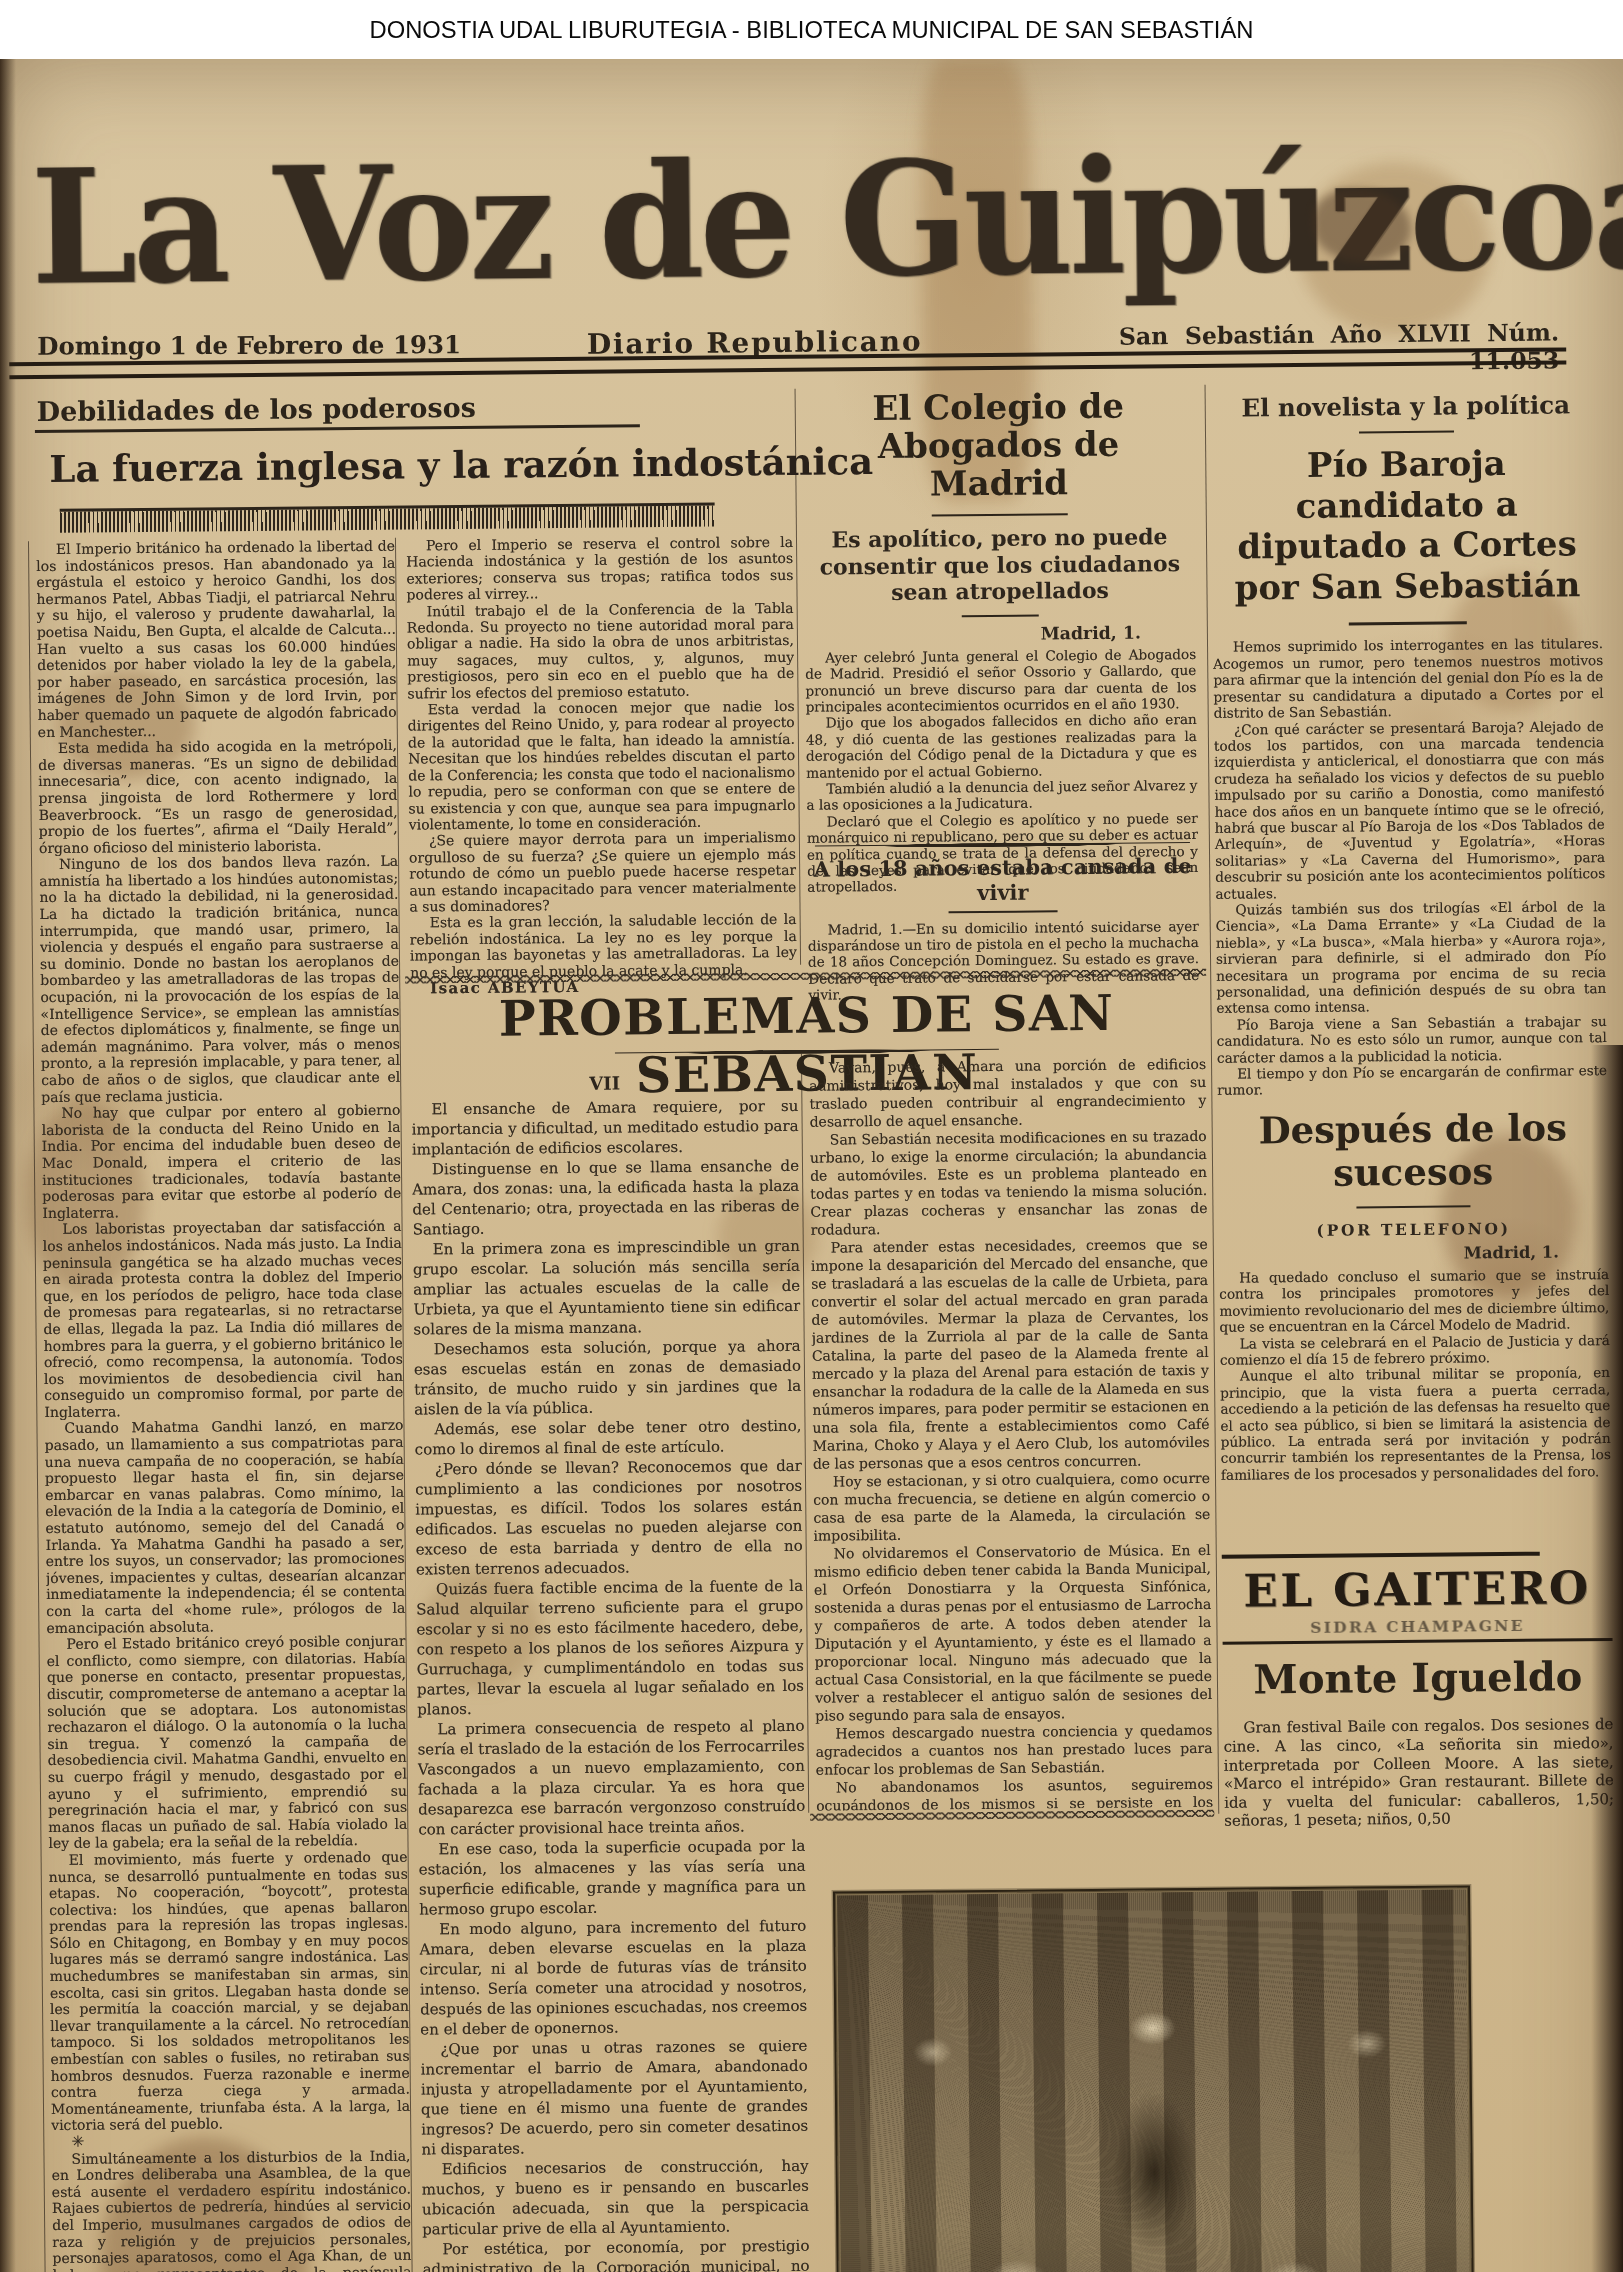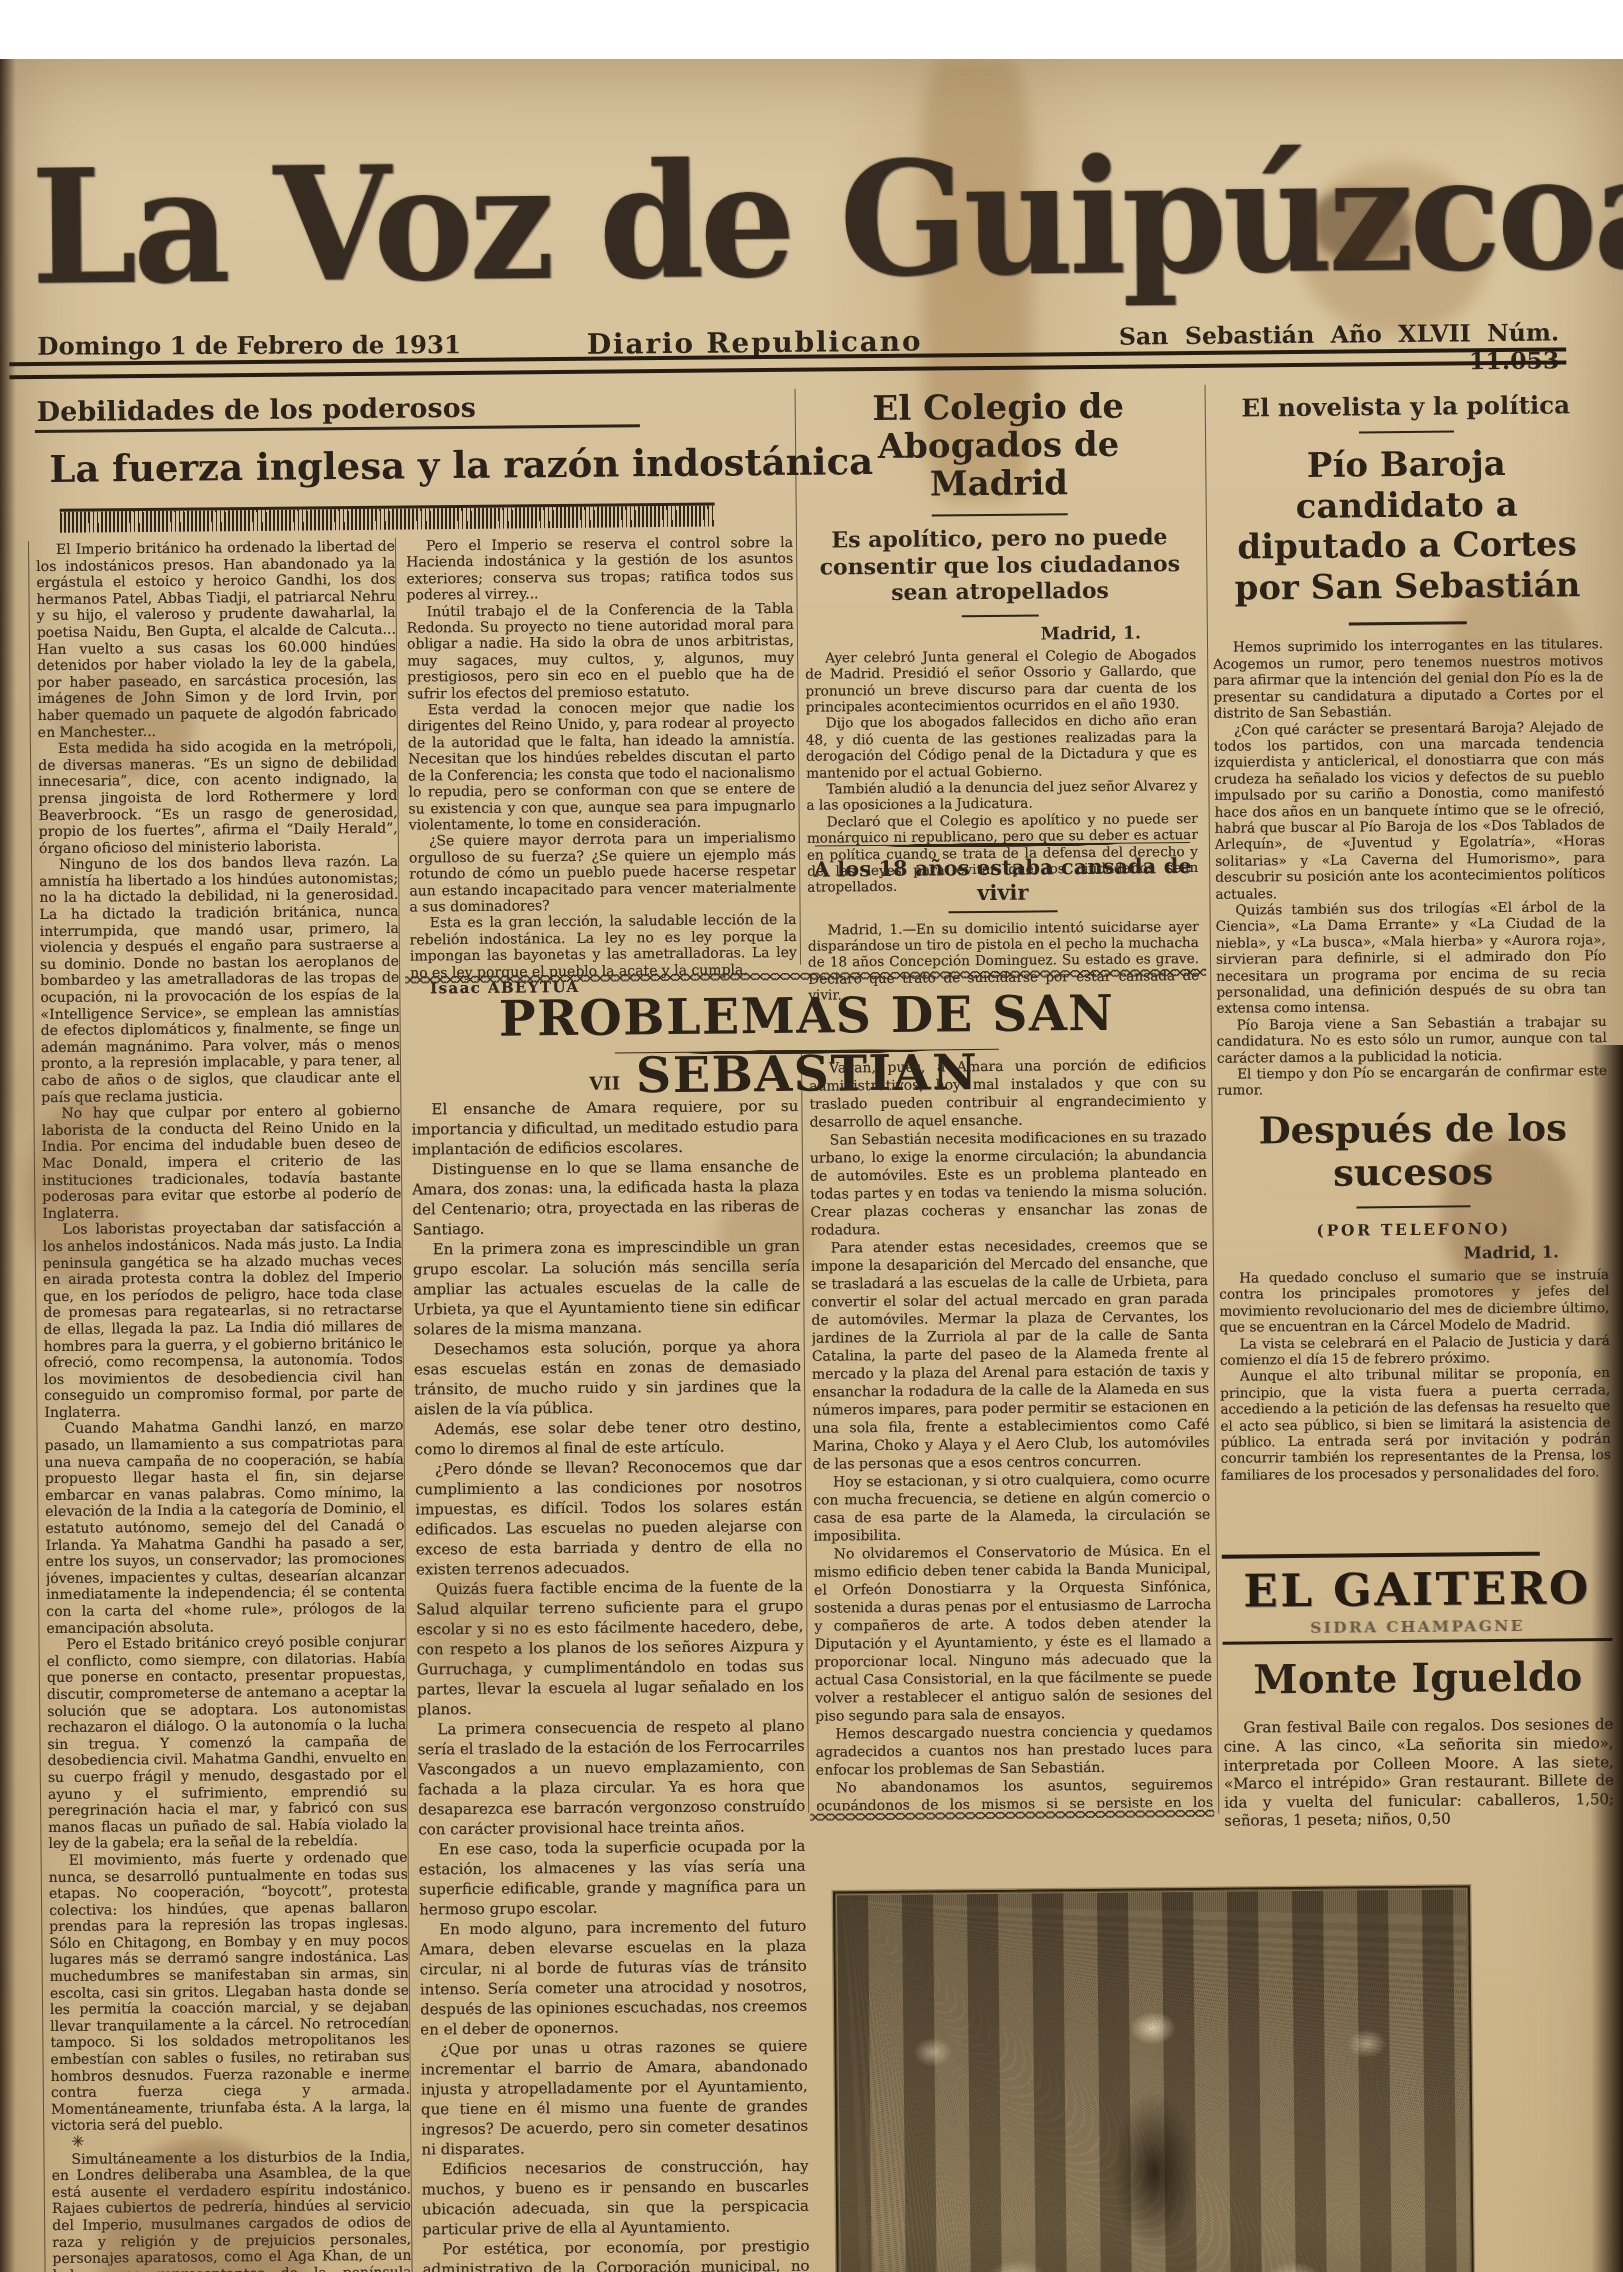--- a/index.html
+++ b/index.html
@@ -75,20 +75,23 @@
         radial-gradient(ellipse 41px 27px at 28% 88%, rgba(226,214,184,.6), transparent 72%),
         radial-gradient(ellipse 41px 27px at 72% 89%, rgba(226,214,184,.6), transparent 72%),
         repeating-linear-gradient(90deg, rgba(35,25,14,.42) 0 31px, rgba(122,106,78,.30) 31px 65px),
         linear-gradient(180deg,#6f5f46 0%,#7d6c50 28%,#8a785a 52%,#94825f 76%,#7d6c50 100%);}
 </style>
 </head>
 <body>
 
 <div class="page">
 
+  <div class="banner">
+    <div class="banner-text">DONOSTIA UDAL LIBURUTEGIA - BIBLIOTECA MUNICIPAL DE SAN SEBASTIÁN</div>
+  </div>
 
   <div class="paper">
   <div class="paper-inner">
 
     <div class="stain" style="left:923px;top:0;width:109px;height:445px;background:rgba(150,105,55,.30);border-radius:22%;"></div>
     <div class="stain" style="left:1300px;top:109px;width:191px;height:173px;background:rgba(140,95,45,.25);"></div>
     <div class="stain" style="left:55px;top:605px;width:136px;height:109px;background:rgba(120,80,40,.30);"></div>
     <div class="stain" style="left:18px;top:1036px;width:118px;height:191px;background:rgba(115,75,38,.28);"></div>
     <div class="stain" style="left:1445px;top:523px;width:127px;height:136px;background:rgba(130,88,45,.25);"></div>
     <div class="stain" style="left:1432px;top:1082px;width:136px;height:164px;background:rgba(110,70,35,.30);"></div>

